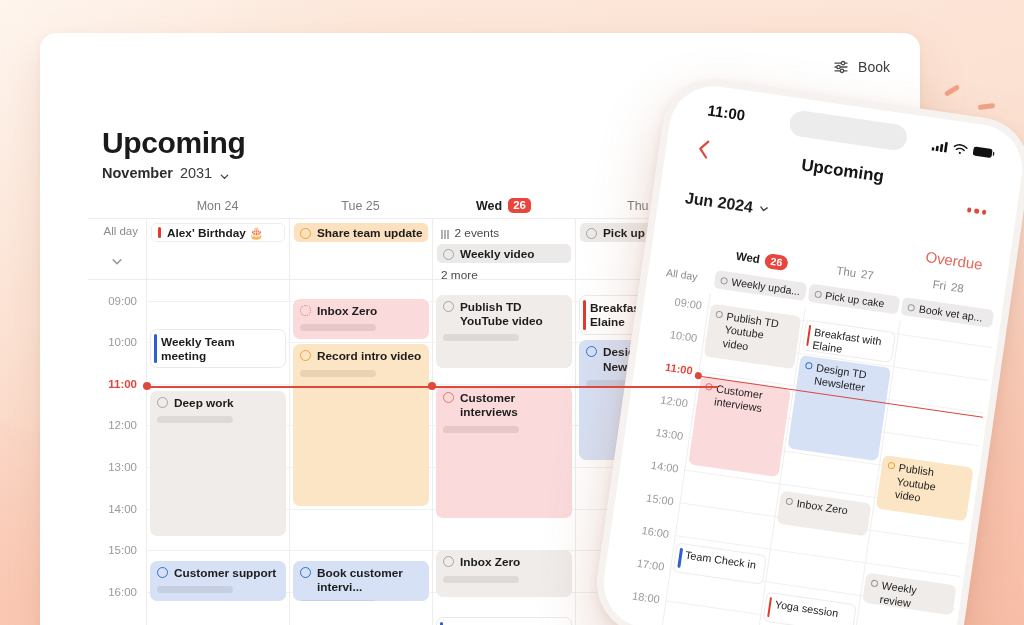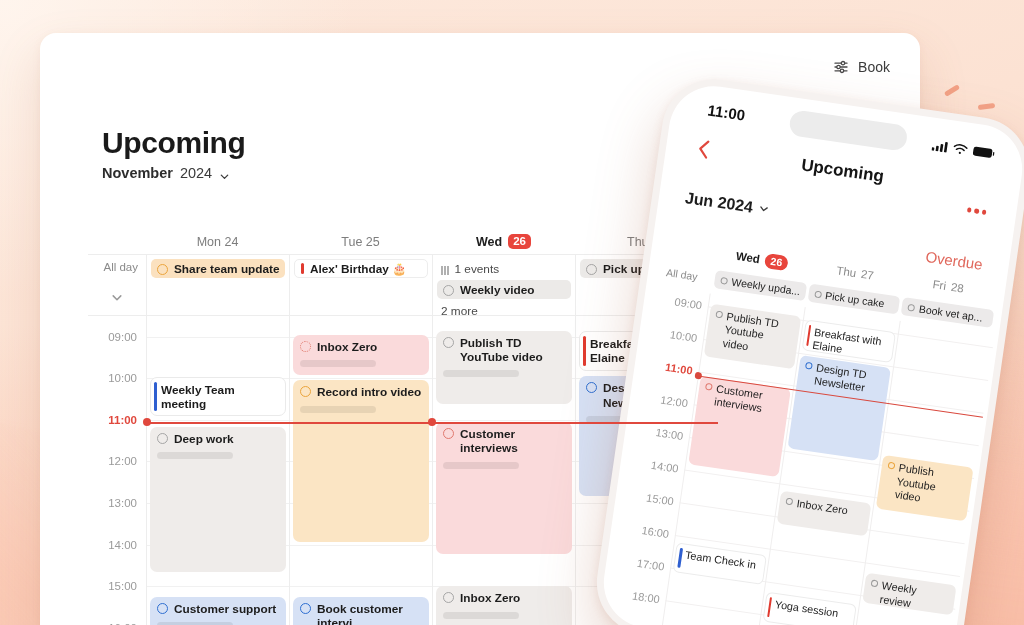--- a/index.html
+++ b/index.html
@@ -83,21 +83,20 @@
 
   
   .cal {
     position: absolute; left: 48px; top: 160px;
     width: 630px; height: 462px;
   }
   .dayhdr {
     display: grid;
     grid-template-columns: 58px 1fr 1fr 1fr 1fr;
     height: 25px;
-    margin-top: 36px;
   }
   .dayhdr .gut { }
   .dayhdr .d {
     display: flex; align-items: center; justify-content: center; gap: 6px;
     font-size: 12.5px; color: #7d7d7d;
   }
   .dayhdr .d.today { color: #202020; font-weight: 700; }
   .daybadge {
     background: #e8453c; color: #fff; font-weight: 700;
     font-size: 11.5px; border-radius: 5px;
@@ -332,21 +331,21 @@
           <circle cx="9" cy="11.8" r="1.7" fill="#fff"></circle>
       </svg>
     </span>
     <span>Book</span>
   </div>
 
   <div class="page-title">Upcoming</div>
 
   <div class="month-row">
     <span class="mo">November</span>
-    <span class="yr">2024</span>
+    <span class="yr">2031</span>
     <span class="chev">
       <svg width="11" height="11" viewBox="0 0 12 12" fill="none" stroke="#3a3a3a" stroke-width="1.4" stroke-linecap="round" stroke-linejoin="round">
           <polyline points="2.5,4.5 6,8 9.5,4.5"></polyline>
         </svg>
     </span>
   </div>
 
   <div class="cal">
     <div class="dayhdr" id="dayhdr">
         <div class="gut"></div>
@@ -362,39 +361,39 @@
         </div>
         <div class="d">
           <span>Thu 27</span>
         </div>
       </div>
     <div class="allday" id="alldayrow">
         <div class="gut"><span>All day</span><span class="expand"><svg width="13" height="13" viewBox="0 0 12 12" fill="none" stroke="#9a9a9a" stroke-width="1.4" stroke-linecap="round" stroke-linejoin="round">
               <polyline points="2.5,4.5 6,8 9.5,4.5"></polyline>
             </svg></span></div>
         <div class="col">
+          <div class="ad-chip" style="background: rgb(255, 255, 255); border: 1px solid rgb(237, 237, 237);">
+            <i style="flex:0 0 auto;display:block;width:3px;height:11px;border-radius:2px;background:#e03a2f"></i>
+            <span>Alex' Birthday 🎂</span>
+          </div>
+        </div>
+        <div class="col">
           <div class="ad-chip" style="background: rgb(251, 225, 191);">
             <span class="cb orange"></span>
             <span>Share team update</span>
-          </div>
-        </div>
-        <div class="col">
-          <div class="ad-chip" style="background: rgb(255, 255, 255); border: 1px solid rgb(237, 237, 237);">
-            <i style="flex:0 0 auto;display:block;width:3px;height:11px;border-radius:2px;background:#e03a2f"></i>
-            <span>Alex' Birthday 🎂</span>
           </div>
         </div>
         <div class="col">
           <div class="ad-chip plain" style="background: transparent;">
             <span class="bars" style="flex:0 0 auto;display:inline-flex;gap:1.5px;margin-top:3px">
               <i style="display:block;width:1.5px;height:9px;background:#b0b0b0"></i>
               <i style="display:block;width:1.5px;height:9px;background:#b0b0b0"></i>
               <i style="display:block;width:1.5px;height:9px;background:#b0b0b0"></i>
             </span>
-            <span>1 events</span>
+            <span>2 events</span>
           </div>
           <div class="ad-chip" style="background: rgb(236, 234, 232);">
             <span class="cb grey"></span>
             <span>Weekly video</span>
           </div>
           <div class="ad-chip plain" style="background: transparent; text-align: right;">
             <span>2 more</span>
           </div>
         </div>
         <div class="col">
@@ -419,21 +418,21 @@
           <div class="gridlines">
             <div class="hourline" style="top: 20.7778px;"></div>
             <div class="hourline" style="top: 62.3333px;"></div>
             <div class="hourline" style="top: 103.889px;"></div>
             <div class="hourline" style="top: 145.444px;"></div>
             <div class="hourline" style="top: 187px;"></div>
             <div class="hourline" style="top: 228.556px;"></div>
             <div class="hourline" style="top: 270.111px;"></div>
             <div class="hourline" style="top: 311.667px;"></div>
           </div>
-          <div class="ev bar" style="top: 61px; height: 38.5556px;">
+          <div class="ev bar" style="top: 49px; height: 38.5556px;">
             <i class="stripe" style="background:#2f5fd0"></i>
             <div class="t">
               <span>Weekly Team meeting</span>
             </div>
           </div>
           <div class="ev" style="top: 111px; height: 144.522px; background: rgb(239, 236, 234);">
             <div class="t">
               <span class="cb grey"></span>
               <span>Deep work</span>
             </div>

